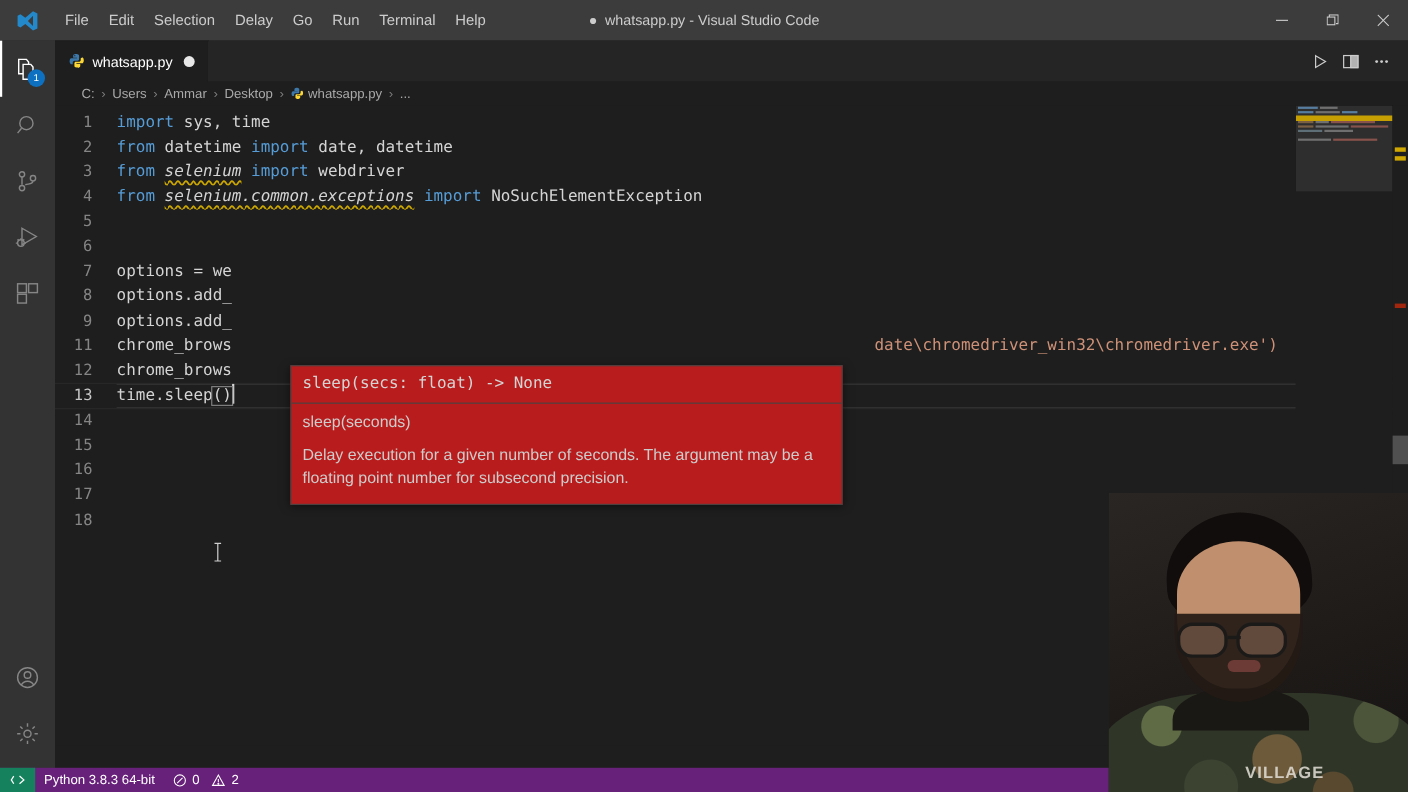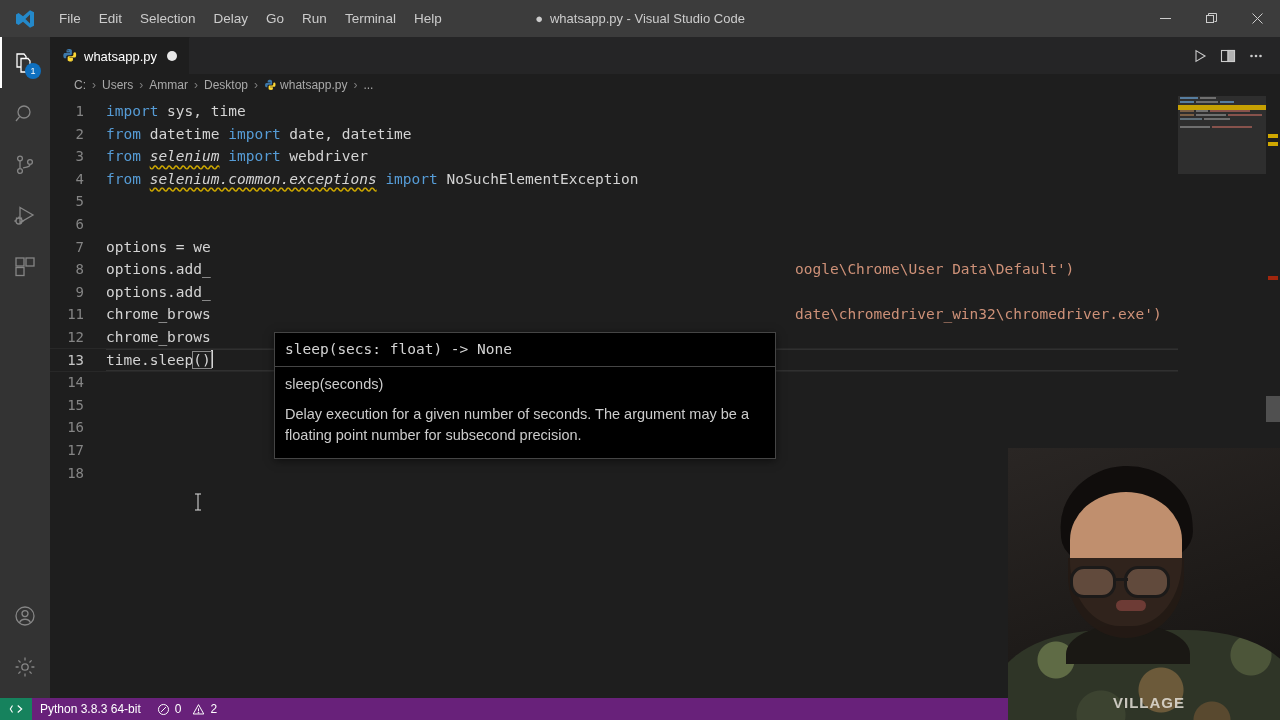--- a/index.html
+++ b/index.html
@@ -123,22 +123,22 @@
     vertical-align:-3px; margin-left:0px;
   }
 
   
   #mouse-ibeam {
     position:absolute; left:143px; top:396px; width:10px; height:20px; z-index:30;
   }
 
   
   #hover-tooltip {
-    position:absolute; left:224px; top:236px; width:502px;
-    background:#000000; border:1px solid #454545; z-index:25;
+    position:absolute; left:214px; top:236px; width:502px;
+    background:#b91c1c; border:1px solid #454545; z-index:25;
     box-shadow:0 2px 8px rgba(0,0,0,.5);
   }
   #hover-sig {
     font-family:"DejaVu Sans Mono", monospace; font-size:14.5px;
     color:#d4d4d4; padding:8px 10px 9px 10px;
     border-bottom:1px solid #454545;
   }
   #hover-body { padding:9px 10px 12px 10px; }
   #hover-name { font-size:14.5px; color:#cccccc; margin-bottom:12px; }
   #hover-desc { font-size:14.5px; color:#cccccc; line-height:21px; }
@@ -222,21 +222,21 @@
       radial-gradient(circle at 35% 85%, #3c4330 0 24px, transparent 25px),
       radial-gradient(circle at 72% 90%, #59492f 0 18px, transparent 19px),
       #2f3527;
     border-radius:110px 110px 0 0 / 60px 60px 0 0;
   }
   #wc-neck-dark {
     position:absolute; left:58px; top:176px; width:124px; height:40px;
     background:#1a1814; border-radius:62px 62px 0 0 / 30px 30px 0 0;
   }
   #wc-text {
-    position:absolute; left:86px; bottom:9px; width:110px; text-align:center;
+    position:absolute; left:86px; bottom:9px; width:110px; text-align:right;
     color:#e4e0d8; font-size:15px; font-weight:bold; letter-spacing:1px;
     font-family:"Liberation Sans", sans-serif; opacity:.85;
   }
 </style>
 </head>
 <body>
 
 <div id="titlebar">
   <div id="vscode-logo">
     <svg viewBox="0 0 100 100">
@@ -427,21 +427,20 @@
       </div>
 
       <div class="line">
         <span class="ln">7</span>
         <span class="code">options = we</span>
       </div>
 
       <div class="line">
         <span class="ln">8</span>
         <span class="code">options.add_</span>
-        <span class="code str" style="position:absolute;left:745px;">oogle\Chrome\User Data\Default')</span>
       </div>
 
       <div class="line">
         <span class="ln">9</span>
         <span class="code">options.add_</span>
       </div>
 
 
       <div class="line">
         <span class="ln">11</span>

